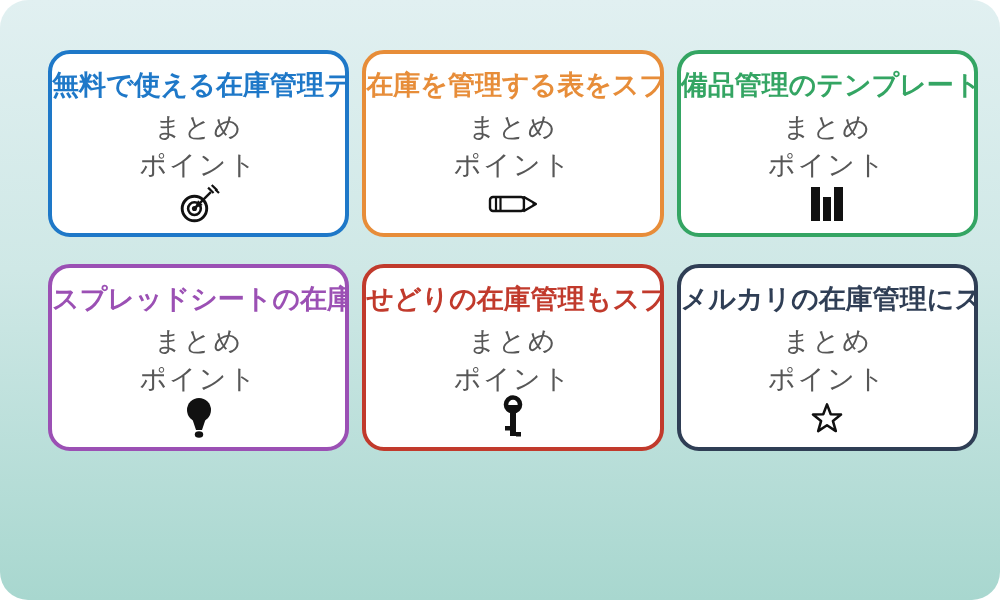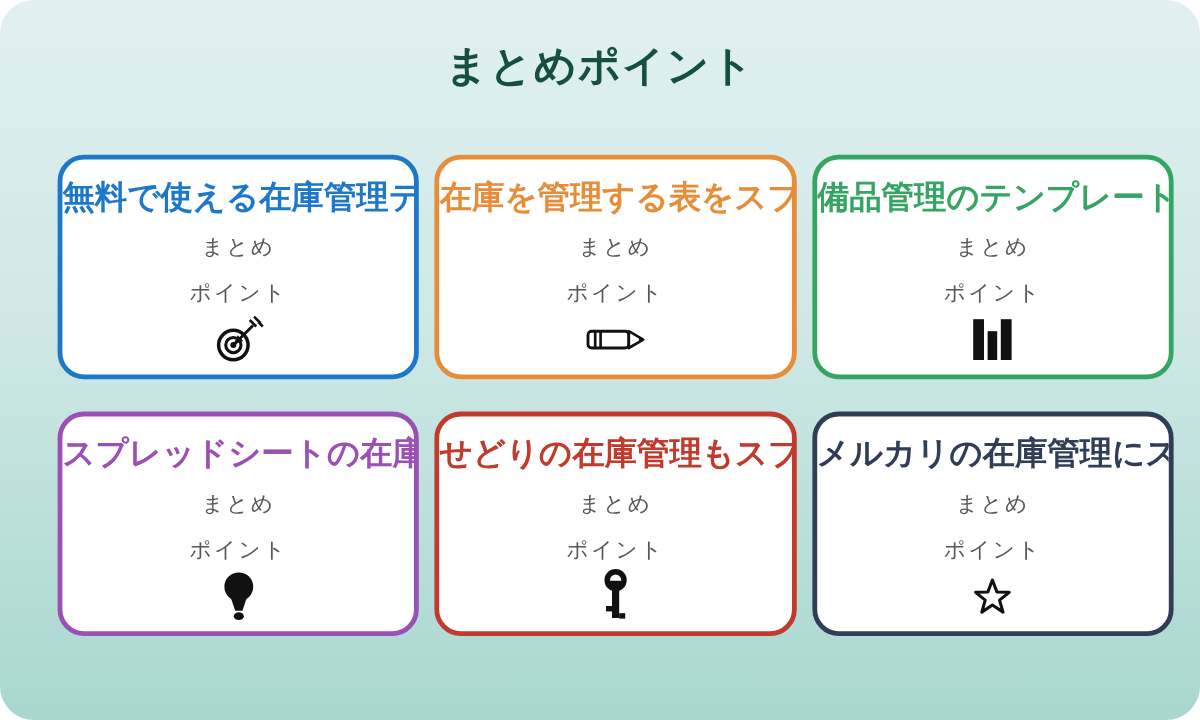--- a/index.html
+++ b/index.html
@@ -44,42 +44,41 @@
     margin-top:14px;
     font-size:27px;
     font-weight:bold;
     line-height:34px;
     text-align:center;
     white-space:nowrap;
     overflow:hidden;
   }
   .card-line{
     margin-top:10px;
-    font-size:18px;
+    font-size:27px;
     line-height:30px;
     color:#575757;
     letter-spacing:2px;
     text-align:center;
   }
   .card-line + .card-line{margin-top:8px;}
   .card-icon{
     margin-top:4px;
     height:40px;
     display:flex;
     align-items:center;
     justify-content:center;
   }
   .card-icon svg{display:block;}
 </style>
 </head>
 <body>
 
 <div class="canvas">
 
-  <h1 class="page-title" style="color: rgb(21, 80, 62);">まとめポイント</h1>
 
   <div class="grid">
 
     <div class="card" style="border-color: rgb(30, 120, 200);">
       <div class="card-title" style="color: rgb(30, 120, 200);">無料で使える在庫管理テン</div>
       <div class="card-line">まとめ</div>
       <div class="card-line">ポイント</div>
       <div class="card-icon">
         <svg width="44" height="40" viewBox="0 0 48 44">
           <circle cx="19" cy="27" r="13.5" fill="none" stroke="#111" stroke-width="3.2"></circle>

